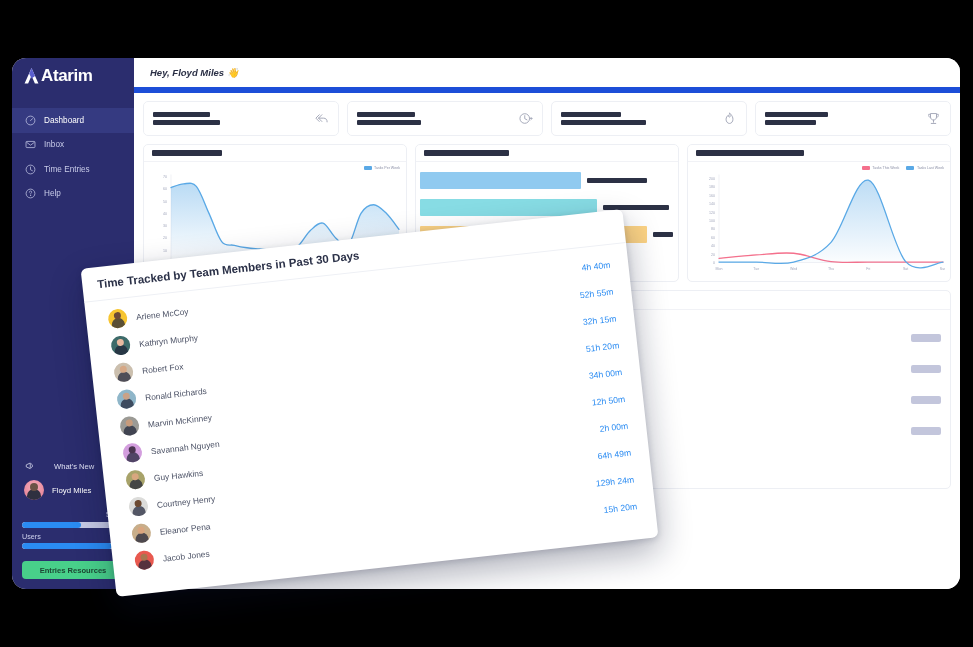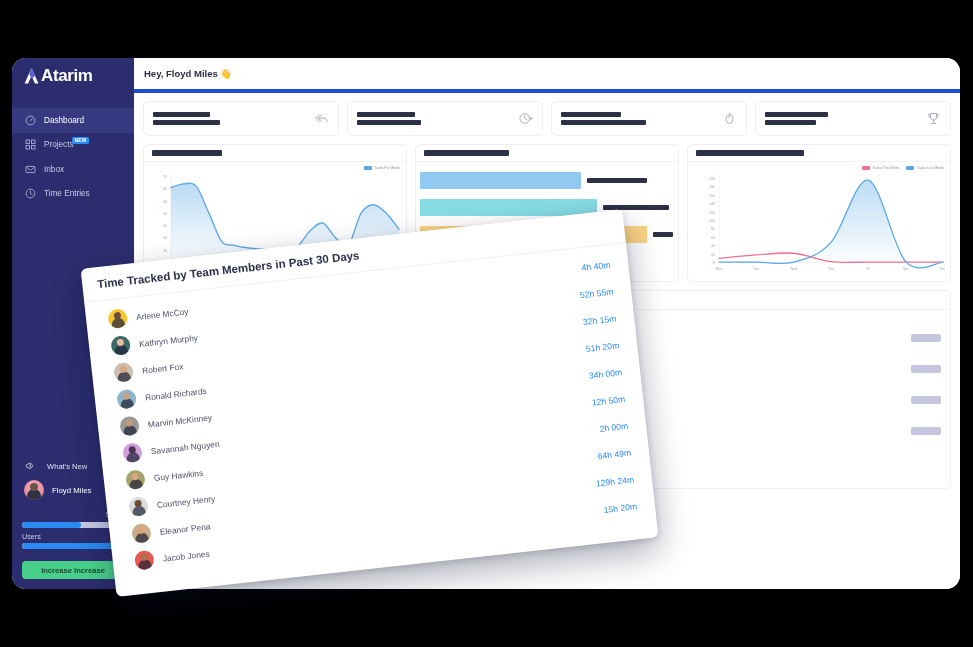--- a/index.html
+++ b/index.html
@@ -49,21 +49,21 @@
   .nav-ico { width: 11px; height: 11px; flex: 0 0 11px; opacity:.85; display:block; }
   .badge-new {
     position: absolute; left: 60px; top: 4px;
     background: #2a8bf2; color: #fff;
     font-size: 5px; font-weight: 700; letter-spacing: .2px;
     padding: 1px 2.5px; border-radius: 1.5px; line-height: 1.1;
   }
 
   .side-bottom { position: absolute; left: 0; bottom: 10px; width: 100%; padding: 0 10px; }
   .whats-new {
-    display: flex; align-items: flex-end; gap: 12px;
+    display: flex; align-items: flex-end; gap: 19px;
     font-size: 7.6px; color: #dfe1f4; margin-bottom: 9px; padding-left: 3px;
     cursor: pointer;
   }
   .megaphone { width: 10px; height: 10px; display:block; }
   .user-row { display:flex; align-items:center; gap: 8px; margin-bottom: 10px; padding-left: 2px; }
   .avatar-sm {
     width: 20px; height: 20px; border-radius: 50%;
     background: radial-gradient(circle at 50% 35%, #f7b0bd 0%, #e98da0 60%, #d8788d 100%);
     position: relative; overflow: hidden; flex:0 0 20px;
   }
@@ -90,22 +90,23 @@
     margin-top: 8px; height: 18px; width: 100%;
     background: #48d08a; color: #1d4734;
     border: none; border-radius: 4px;
     font-size: 7.6px; font-weight: 700; font-family: inherit;
     cursor: pointer;
   }
 
   
   .main { flex: 1; background: #ffffff; position: relative; overflow: hidden; }
   .topbar {
-    height: 35px; display:flex; align-items:center; padding-left: 10px;
-    border-bottom: 4px solid #1d4ed8;
+    height: 35px; display:flex; align-items:center; padding-left: 16px;
+    border-bottom: 6px solid #1d4ed8;
+    font-style: italic;
   }
   .greeting { font-size: 9.5px; font-weight: 700; color: #2a2f45; }
   .wave { font-size: 9.5px; margin-left: 3px; }
 
   .content { padding: 8px 9px; }
 
   
   .stat-row { display: flex; gap: 8px; }
   .stat-card {
     flex: 1; height: 35px; border: 1px solid #edeff4; border-radius: 5px;
@@ -210,30 +211,20 @@
       <nav class="nav">
 
         <div class="nav-item active">
           <svg class="nav-ico" viewBox="0 0 16 16">
             <circle cx="8" cy="8" r="6.4" fill="none" stroke="#cfd2ee" stroke-width="1.2"></circle>
             <path d="M8 8 L11 5.4" stroke="#cfd2ee" stroke-width="1.2" fill="none" stroke-linecap="round"></path>
           </svg>
           <span>Dashboard</span>
         </div>
 
-        <div class="nav-item">
-          <svg class="nav-ico" viewBox="0 0 16 16">
-            <rect x="1.5" y="1.5" width="5" height="5" fill="none" stroke="#cfd2ee" stroke-width="1.2"></rect>
-            <rect x="9.5" y="1.5" width="5" height="5" fill="none" stroke="#cfd2ee" stroke-width="1.2"></rect>
-            <rect x="1.5" y="9.5" width="5" height="5" fill="none" stroke="#cfd2ee" stroke-width="1.2"></rect>
-            <rect x="9.5" y="9.5" width="5" height="5" fill="none" stroke="#cfd2ee" stroke-width="1.2"></rect>
-          </svg>
-          <span>Projects</span>
-          <span class="badge-new">NEW</span>
-        </div>
 
         <div class="nav-item">
           <svg class="nav-ico" viewBox="0 0 16 16">
             <rect x="1.5" y="3.5" width="13" height="9" rx="1.2" fill="none" stroke="#cfd2ee" stroke-width="1.2"></rect>
             <path d="M2 4.6 L8 9 L14 4.6" fill="none" stroke="#cfd2ee" stroke-width="1.2"></path>
           </svg>
           <span>Inbox</span>
         </div>
 
 
@@ -241,20 +232,28 @@
           <svg class="nav-ico" viewBox="0 0 16 16">
             <circle cx="8" cy="8" r="6.4" fill="none" stroke="#cfd2ee" stroke-width="1.2"></circle>
             <path d="M8 4.4 V8.3 L10.8 9.8" fill="none" stroke="#cfd2ee" stroke-width="1.2" stroke-linecap="round"></path>
           </svg>
           <span>Time Entries</span>
         </div>
 
 
 
 
+        <div class="nav-item">
+          <svg class="nav-ico" viewBox="0 0 16 16">
+            <circle cx="8" cy="8" r="6.4" fill="none" stroke="#cfd2ee" stroke-width="1.2"></circle>
+            <path d="M6.3 6.1 C6.3 4.8 7.4 4.3 8.2 4.4 C9.3 4.5 9.9 5.3 9.7 6.2 C9.5 7.1 8.2 7.4 8.2 8.6" fill="none" stroke="#cfd2ee" stroke-width="1.15" stroke-linecap="round"></path>
+            <circle cx="8.2" cy="10.8" r=".85" fill="#cfd2ee"></circle>
+          </svg>
+          <span>Help</span>
+        </div>
       </nav>
 
       <div class="side-bottom">
 
         <div class="whats-new">
           <svg class="megaphone" viewBox="0 0 16 16">
             <path d="M2 6.2 L8.4 3.2 V12.2 L2 9.4 Z" fill="none" stroke="#dfe1f4" stroke-width="1.2"></path>
             <path d="M10.4 4.6 C12.6 5.8 12.6 9.6 10.4 10.8" fill="none" stroke="#dfe1f4" stroke-width="1.2" stroke-linecap="round"></path>
           </svg>
           <span>What's New</span>
@@ -278,21 +277,21 @@
         <div class="meter-block">
           <div class="meter-label-row">
             <span>Users</span>
             <span>3/3</span>
           </div>
           <div class="meter-track">
             <div class="meter-fill" id="fill1" style="width: 88%;"></div>
           </div>
         </div>
 
-        <button class="cta">Increase Increase</button>
+        <button class="cta">Entries Resources</button>
       </div>
     </aside>
 
     <section class="main">
 
       <div class="topbar">
         <span class="greeting">Hey, Floyd Miles</span>
         <span class="wave">👋</span>
       </div>
 

